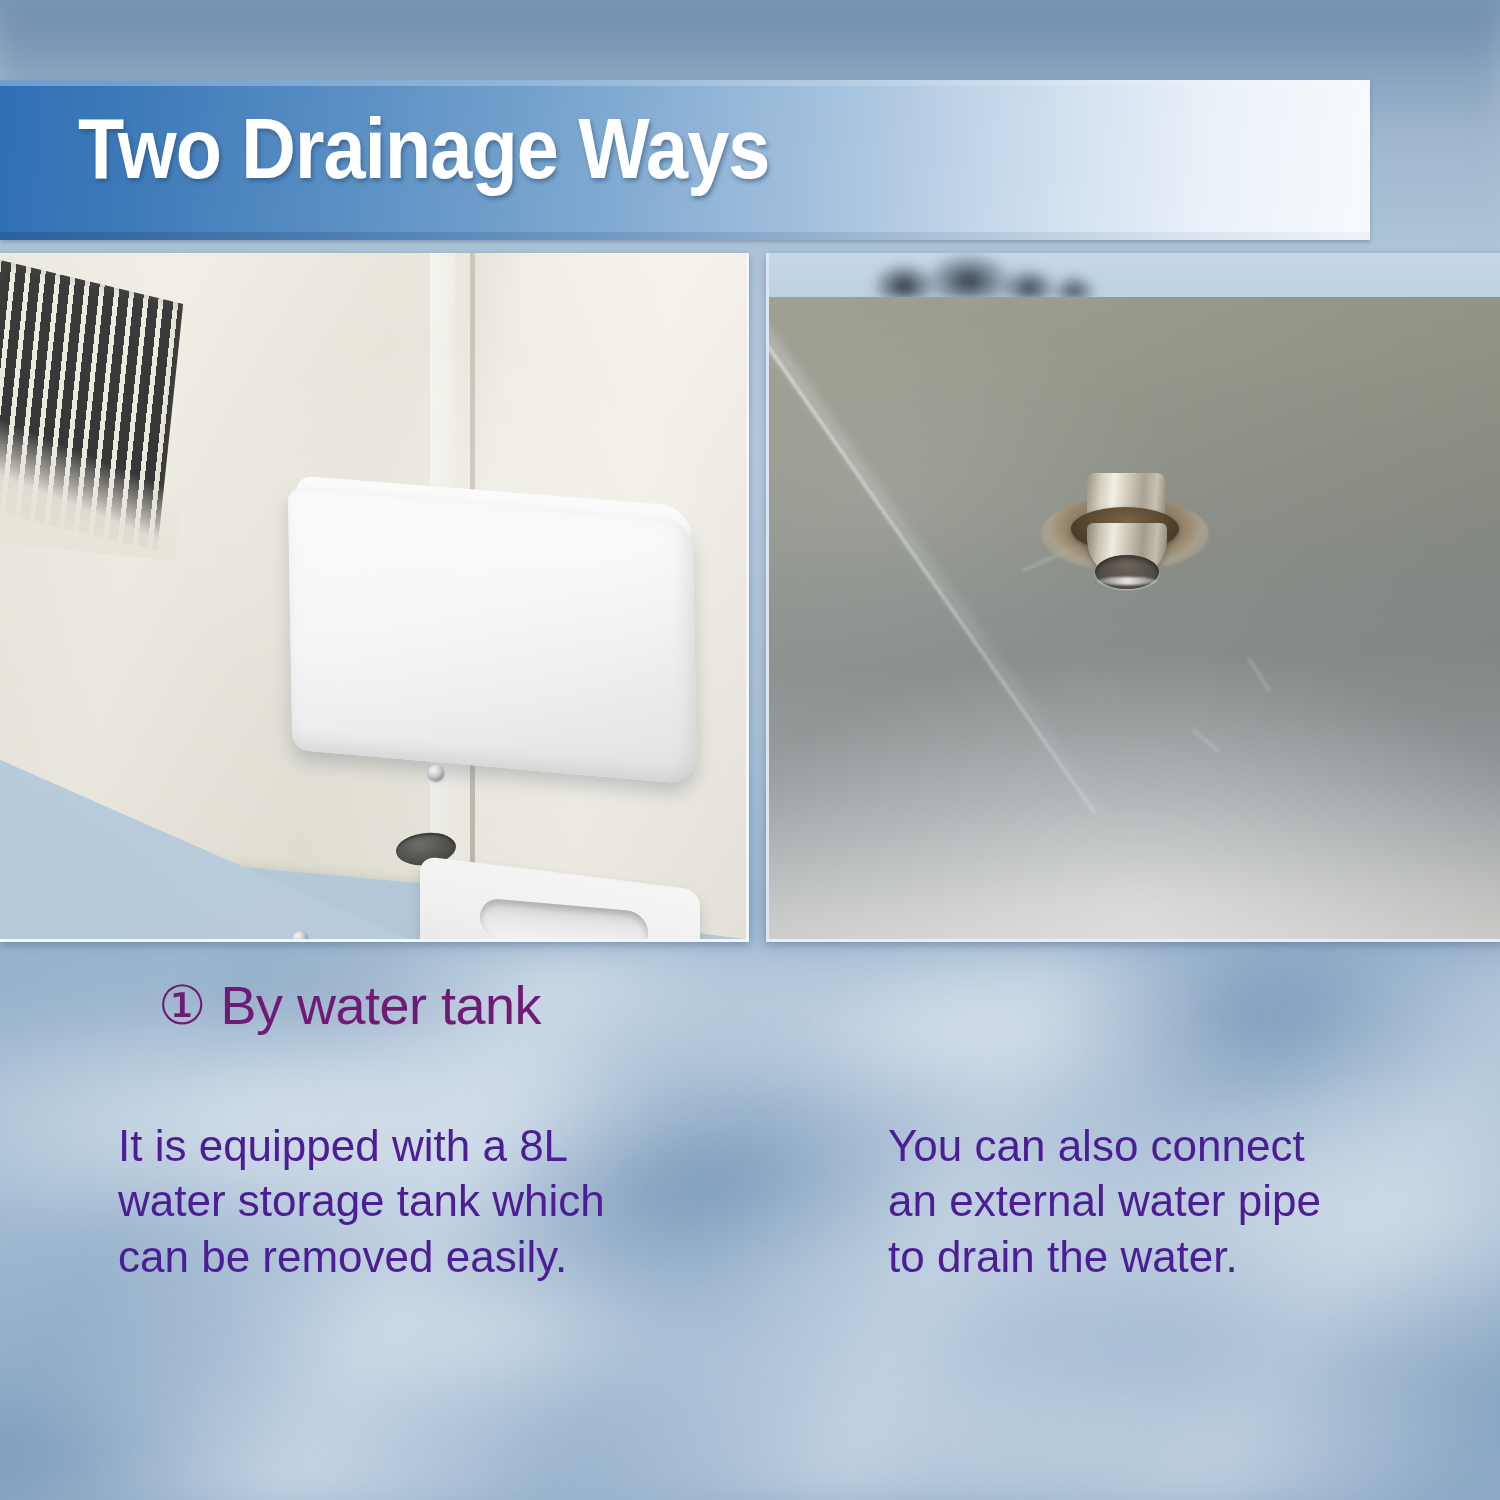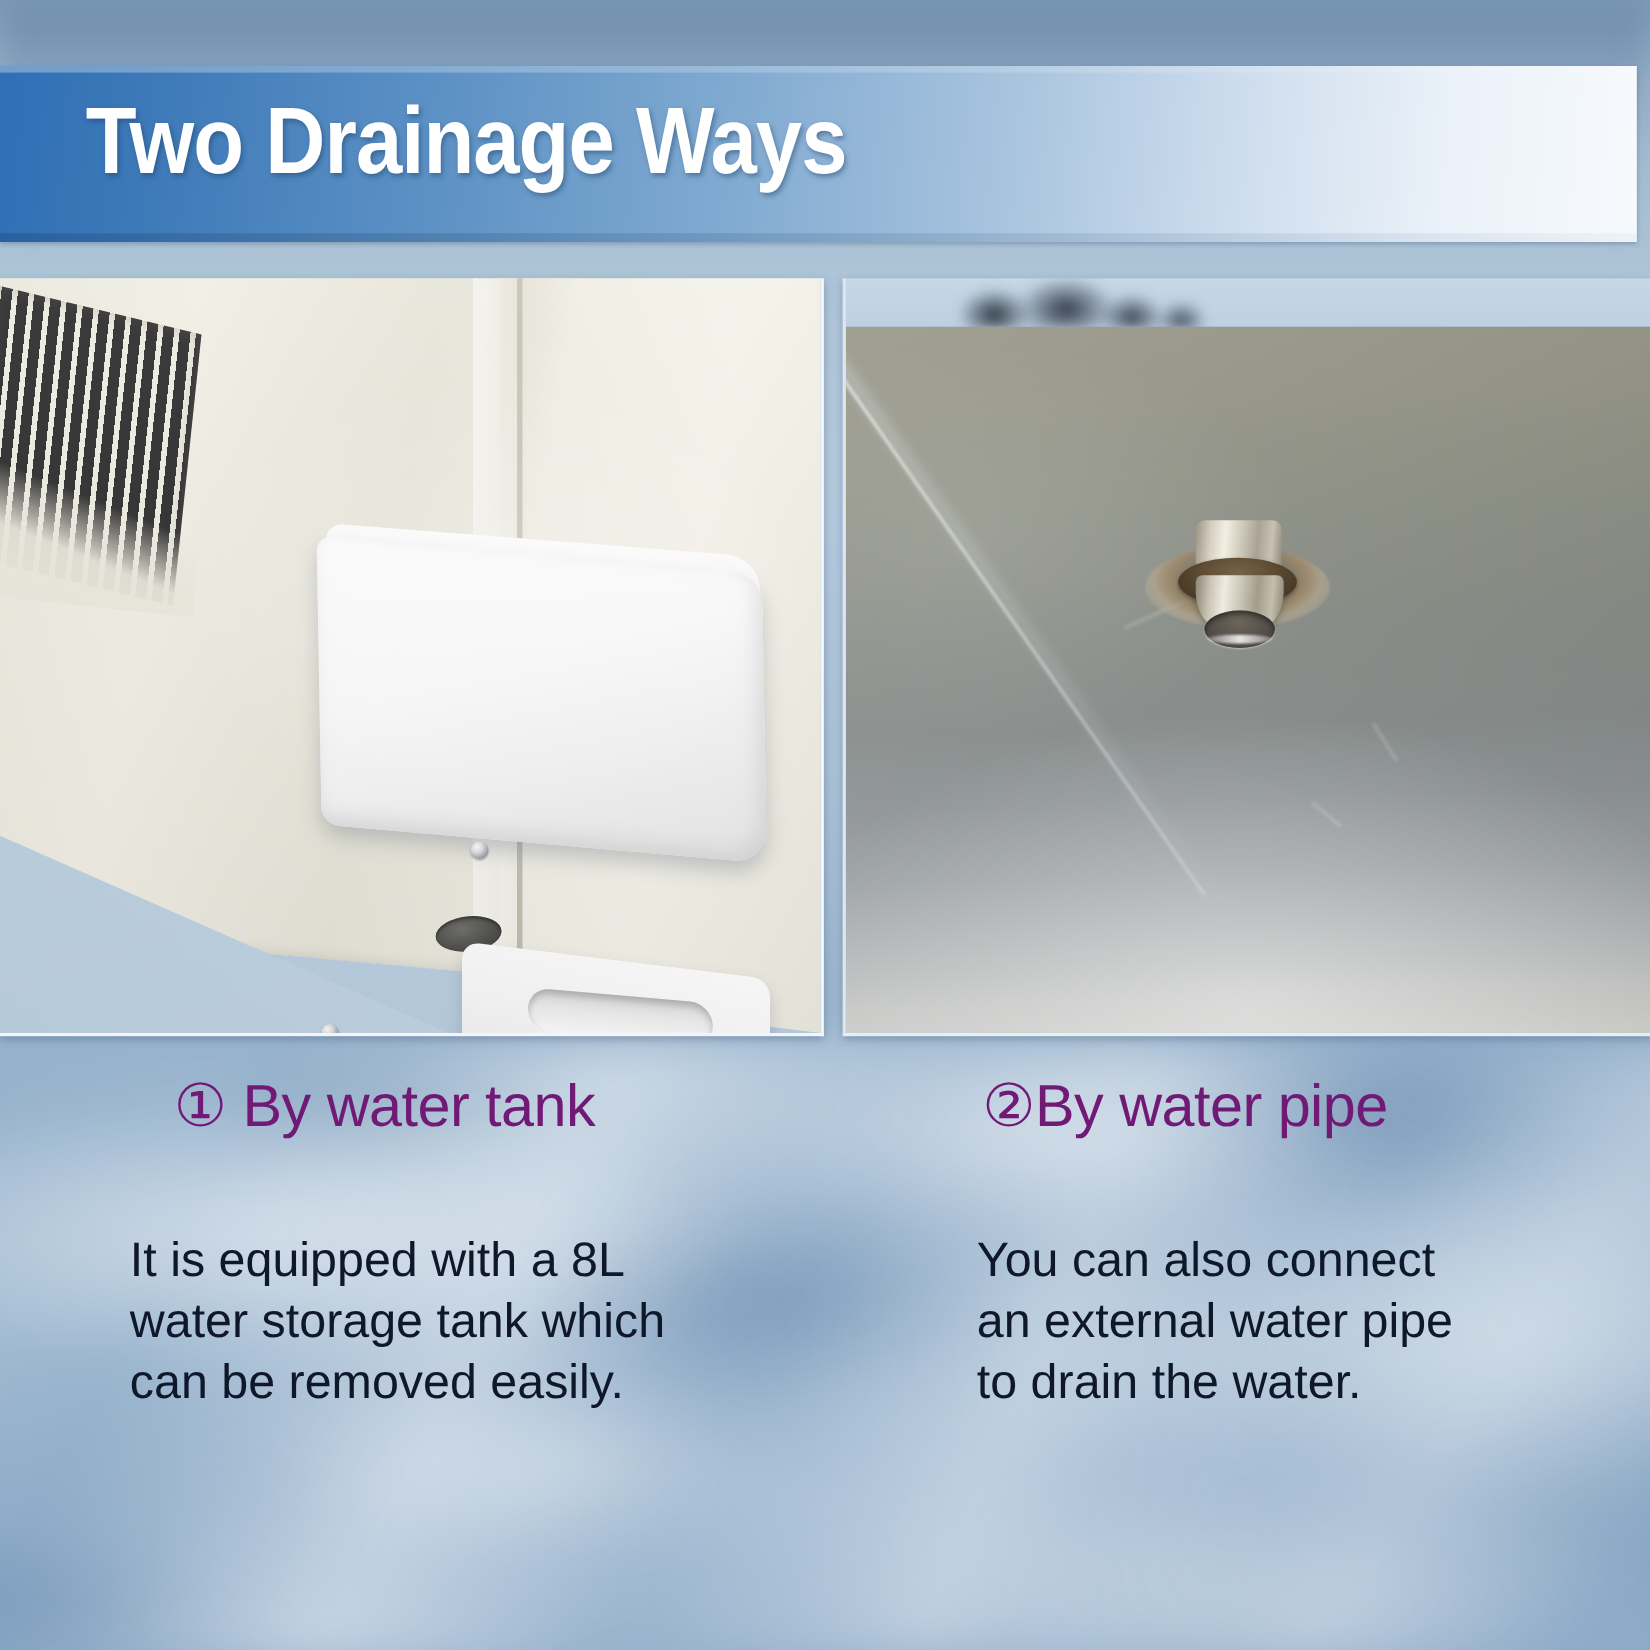--- a/index.html
+++ b/index.html
@@ -68,22 +68,22 @@
     position: absolute;
     left: 0; right: 0; top: 0; height: 260px;
     background: linear-gradient(180deg, rgba(104,134,166,0.75) 0%, rgba(150,176,202,0.25) 55%, rgba(255,255,255,0) 100%);
     filter: blur(14px);
   }
 
   
   .banner {
     position: absolute;
     left: 0;
-    top: 60px;
-    width: 1488px;
+    top: 80px;
+    width: 1370px;
     height: 160px;
     background: linear-gradient(95deg,
       #2f6fb5 0%,
       #3d79b8 9%,
       #5b90c4 26%,
       #7fa9d0 44%,
       #a7c3de 61%,
       #cfdeee 76%,
       #eaf1f8 88%,
       #f7fafd 100%);
@@ -446,21 +446,21 @@
     white-space: nowrap;
     letter-spacing: -0.5px;
   }
   .caption-head.left  { left: 158px; top: 974px; }
   .caption-head.right { left: 893px; top: 974px; }
 
   .caption-body {
     position: absolute;
     font-size: 44px;
     line-height: 1.26;
-    color: #0f172a;
+    color: #4c1d95;
     white-space: pre-line;
   }
   .caption-body.left  { left: 118px; top: 1118px; width: 640px; }
   .caption-body.right { left: 888px; top: 1118px; width: 640px; }
 </style>
 </head>
 <body>
 
 <div class="page">
 
@@ -511,18 +511,17 @@
       <div class="rp-port-bore"></div>
       <div class="rp-port-lip"></div>
     </div>
   </div>
 
   <div class="caption-head left">① By water tank</div>
   <div class="caption-body left">It is equipped with a 8L
 water storage tank which
 can be removed easily.</div>
 
-  <div class="caption-head right">②By water pipe</div>
   <div class="caption-body right">You can also connect
 an external water pipe
 to drain the water.</div>
 
 </div>
 
 </body></html>

